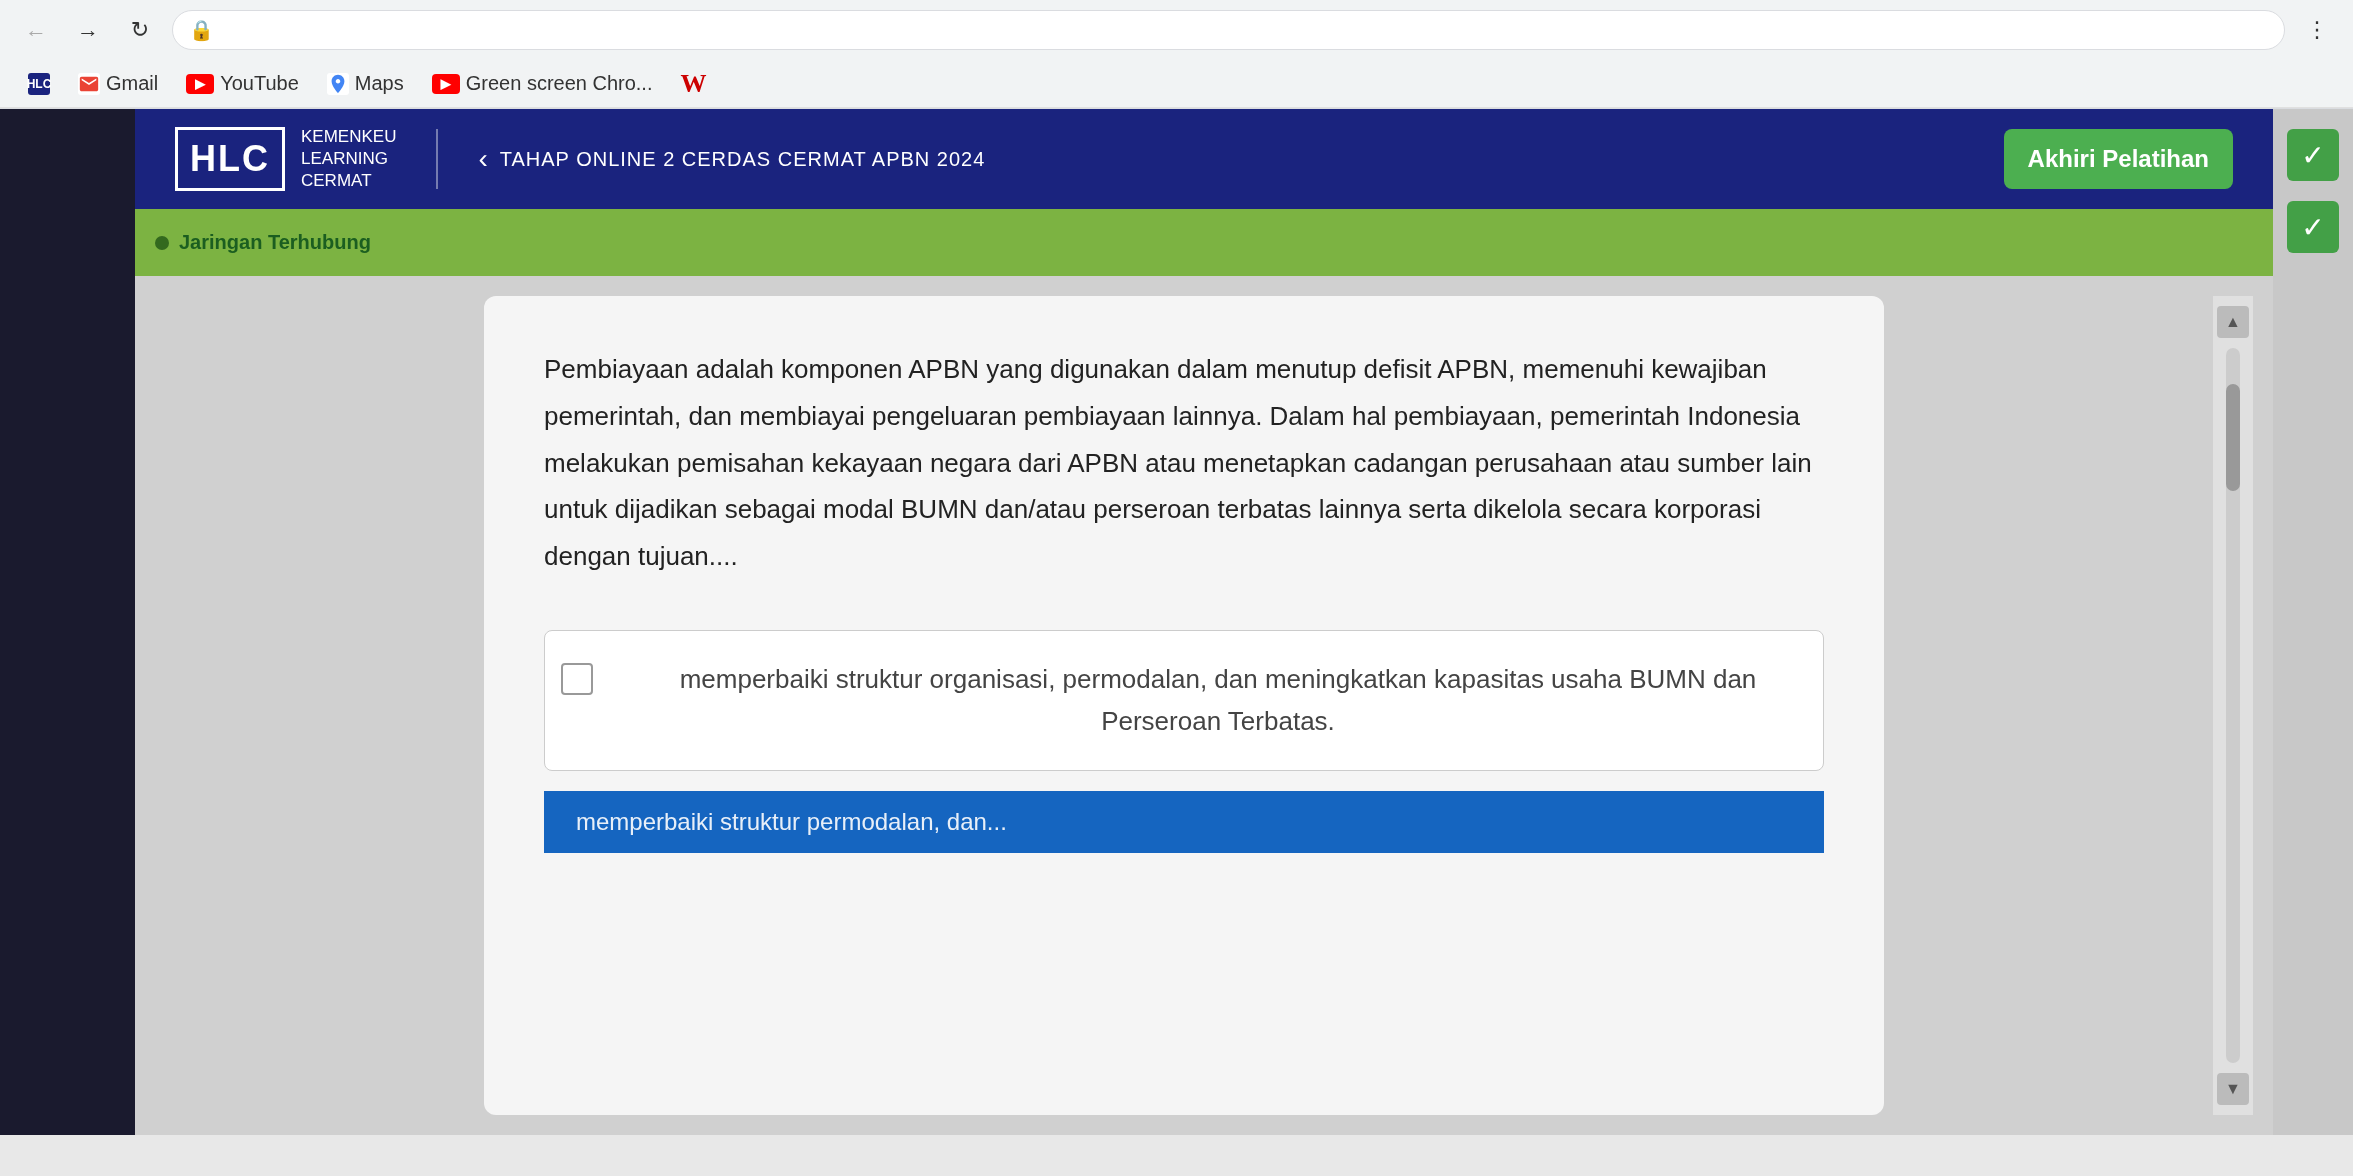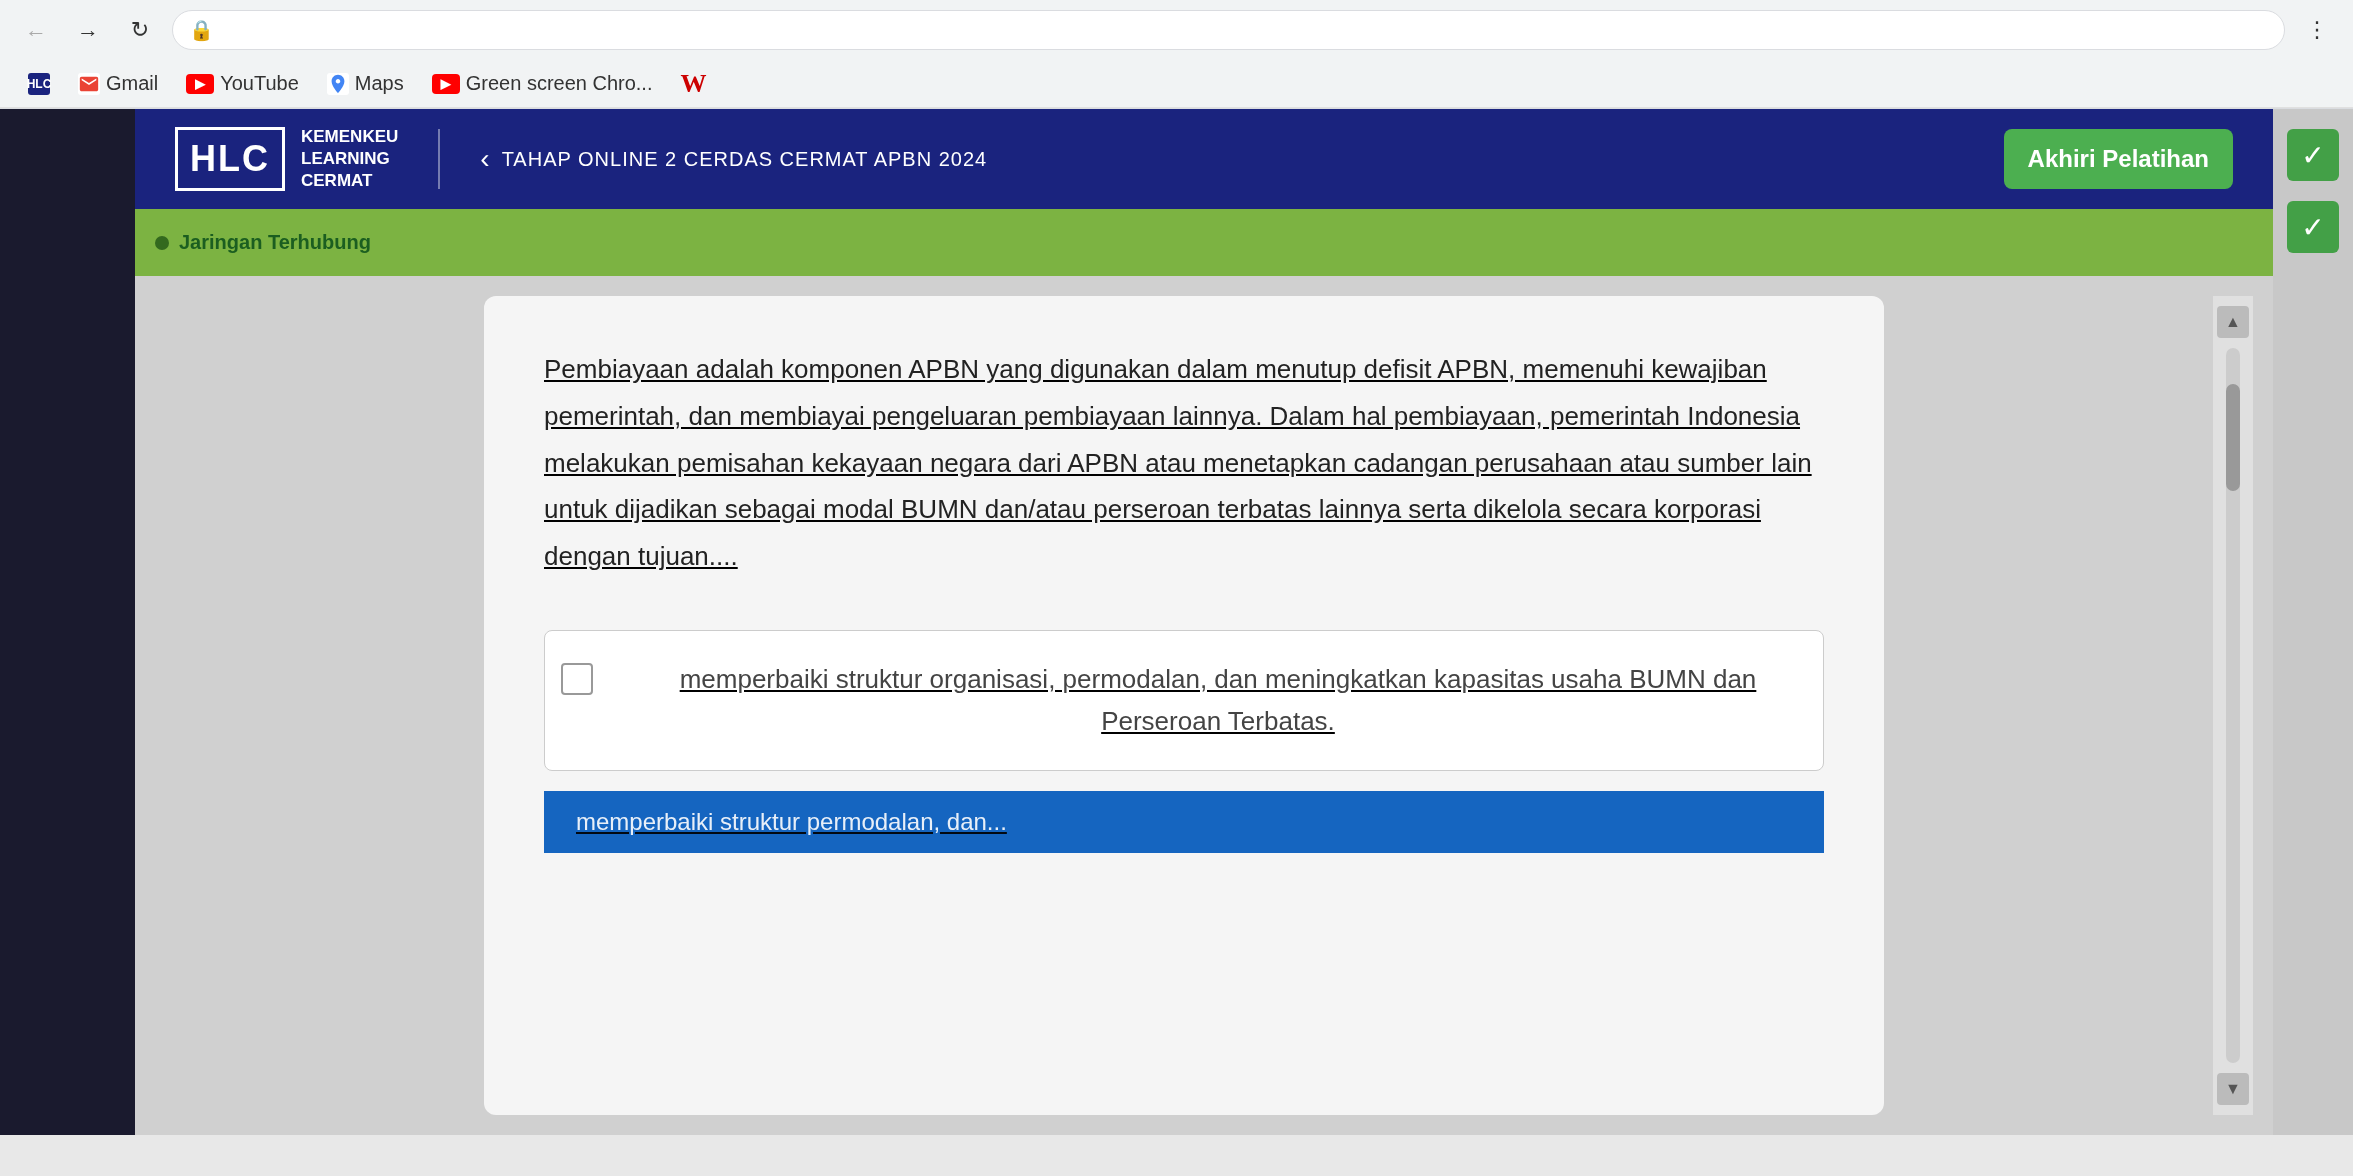--- a/index.html
+++ b/index.html
@@ -156,21 +156,21 @@
       font-size: 36px;
       font-weight: bold;
       color: white;
       letter-spacing: 2px;
     }
 
     .hlc-text {
       color: white;
       font-size: 17px;
       line-height: 1.3;
-      font-weight: bold;
+      font-weight: normal;
     }
 
     .header-divider {
       width: 2px;
       height: 60px;
       background: rgba(255,255,255,0.4);
     }
 
     .course-title {
       flex: 1;
@@ -233,21 +233,20 @@
       padding: 20px;
     }
 
     .question-card {
       background: #f5f5f5;
       border-radius: 12px;
       padding: 50px 60px;
       flex: 1;
       max-width: 1400px;
       margin: 0 auto;
-      text-decoration: underline;
     }
 
     .question-text {
       font-size: 26px;
       line-height: 1.8;
       color: #222;
       margin-bottom: 50px;
     }
 
     .answer-option {

